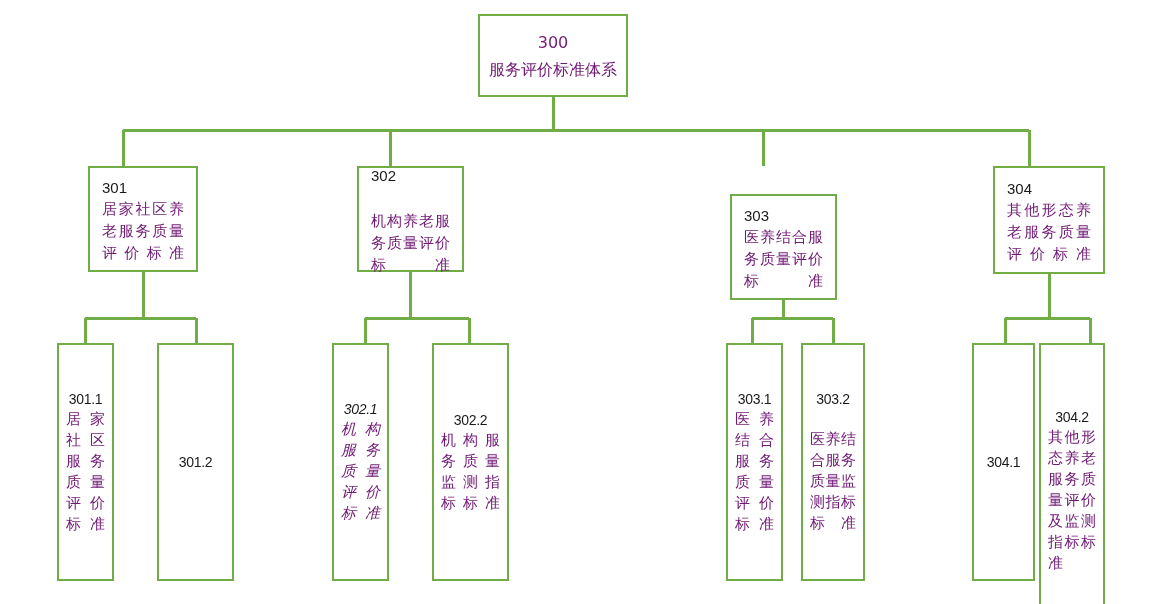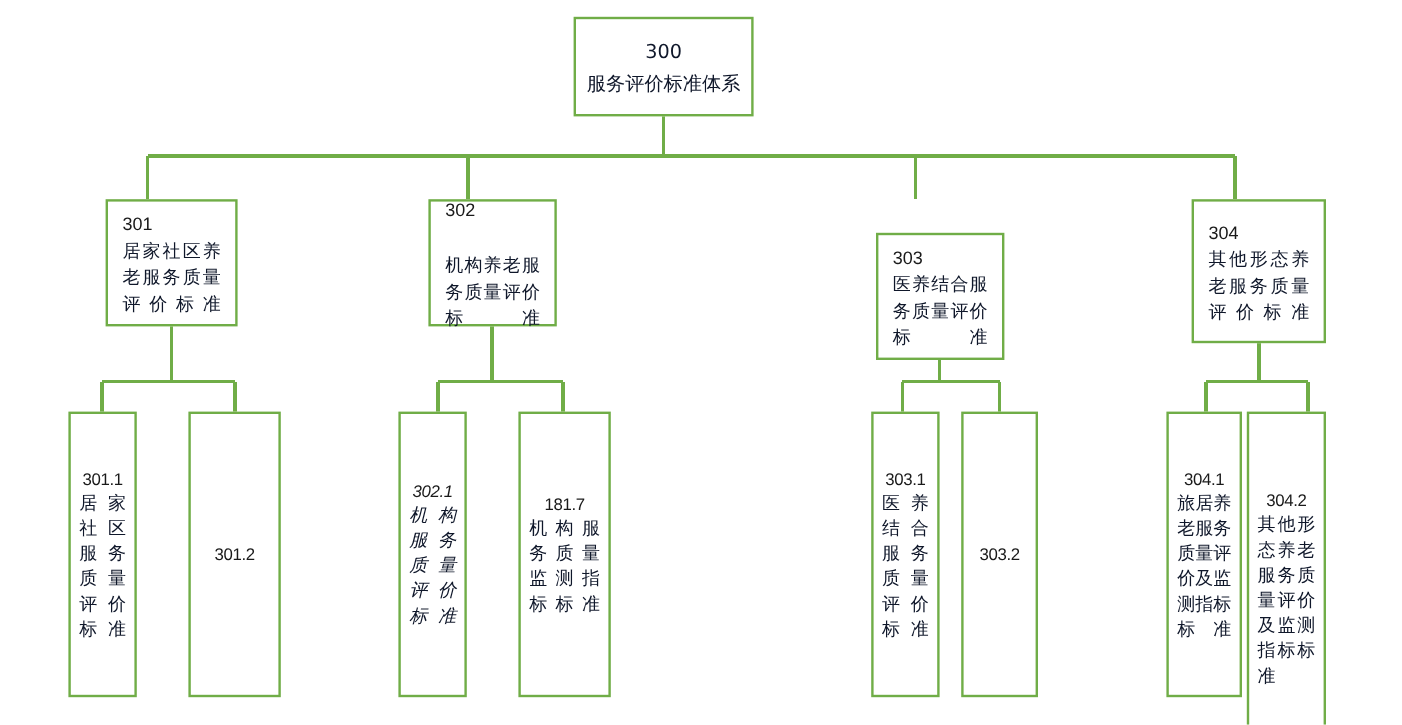--- a/index.html
+++ b/index.html
@@ -39,21 +39,21 @@
   }
   .node-num {
     font-size: 15px;
     line-height: 20px;
     color: #1a1a1a;
     font-family: "Liberation Sans", "DejaVu Sans", sans-serif;
   }
   .node-text {
     font-size: 15px;
     line-height: 21px;
-    color: #0f172a;
+    color: #701a75;
     font-family: "DejaVu Sans", "Liberation Sans", sans-serif;
     text-align: justify;
     text-align-last: justify;
     word-break: break-all;
   }
 
   
   .root {
     justify-content: center;
     align-items: center;
@@ -152,56 +152,56 @@
   <div class="node lvl2" style="left:357px; top:166px; width:107px; height:106px;gap:24px;">
     <div class="node-num">302</div>
     <div class="node-text">机构养老服务质量评价标准</div>
   </div>
 
   <div class="node lvl2" style="left:730px; top:166px; width:107px; height:106px;margin-top:28px;">
     <div class="node-num">303</div>
     <div class="node-text">医养结合服务质量评价标准</div>
   </div>
 
-  <div class="node lvl2" style="left:993px; top:166px; width:112px; height:120px;">
+  <div class="node lvl2" style="left:993px; top:166px; width:112px; height:108px;">
     <div class="node-num">304</div>
     <div class="node-text">其他形态养老服务质量评价标准</div>
   </div>
 
   <div class="node lvl3" style="left:57px; top:343px; width:57px; height:238px;">
     <div class="node-num">301.1</div>
     <div class="node-text">居家社区服务质量评价标准</div>
   </div>
 
   <div class="node lvl3" style="left:157px; top:343px; width:77px; height:238px;">
     <div class="node-num">301.2</div>
   </div>
 
   <div class="node lvl3" style="left:332px; top:343px; width:57px; height:238px;font-style:italic;">
     <div class="node-num">302.1</div>
     <div class="node-text">机构服务质量评价标准</div>
   </div>
 
   <div class="node lvl3" style="left:432px; top:343px; width:77px; height:238px;">
-    <div class="node-num">181.7</div>
+    <div class="node-num">302.2</div>
     <div class="node-text">机构服务质量监测指标标准</div>
   </div>
 
   <div class="node lvl3" style="left:726px; top:343px; width:57px; height:238px;">
     <div class="node-num">303.1</div>
     <div class="node-text">医养结合服务质量评价标准</div>
   </div>
 
   <div class="node lvl3" style="left:801px; top:343px; width:64px; height:238px;gap:20px;">
     <div class="node-num">303.2</div>
+    <div class="node-text">医养结合服务质量监测指标标准</div>
   </div>
 
   <div class="node lvl3" style="left:972px; top:343px; width:63px; height:238px;">
     <div class="node-num">304.1</div>
-    <div class="node-text">旅居养老服务质量评价及监测指标标准</div>
   </div>
 
   <div class="node lvl3" style="left:1039px; top:343px; width:66px; height:296px;">
     <div class="node-num">304.2</div>
     <div class="node-text">其他形态养老服务质量评价及监测指标标准</div>
   </div>
 
 </div>
 
 </body></html>

